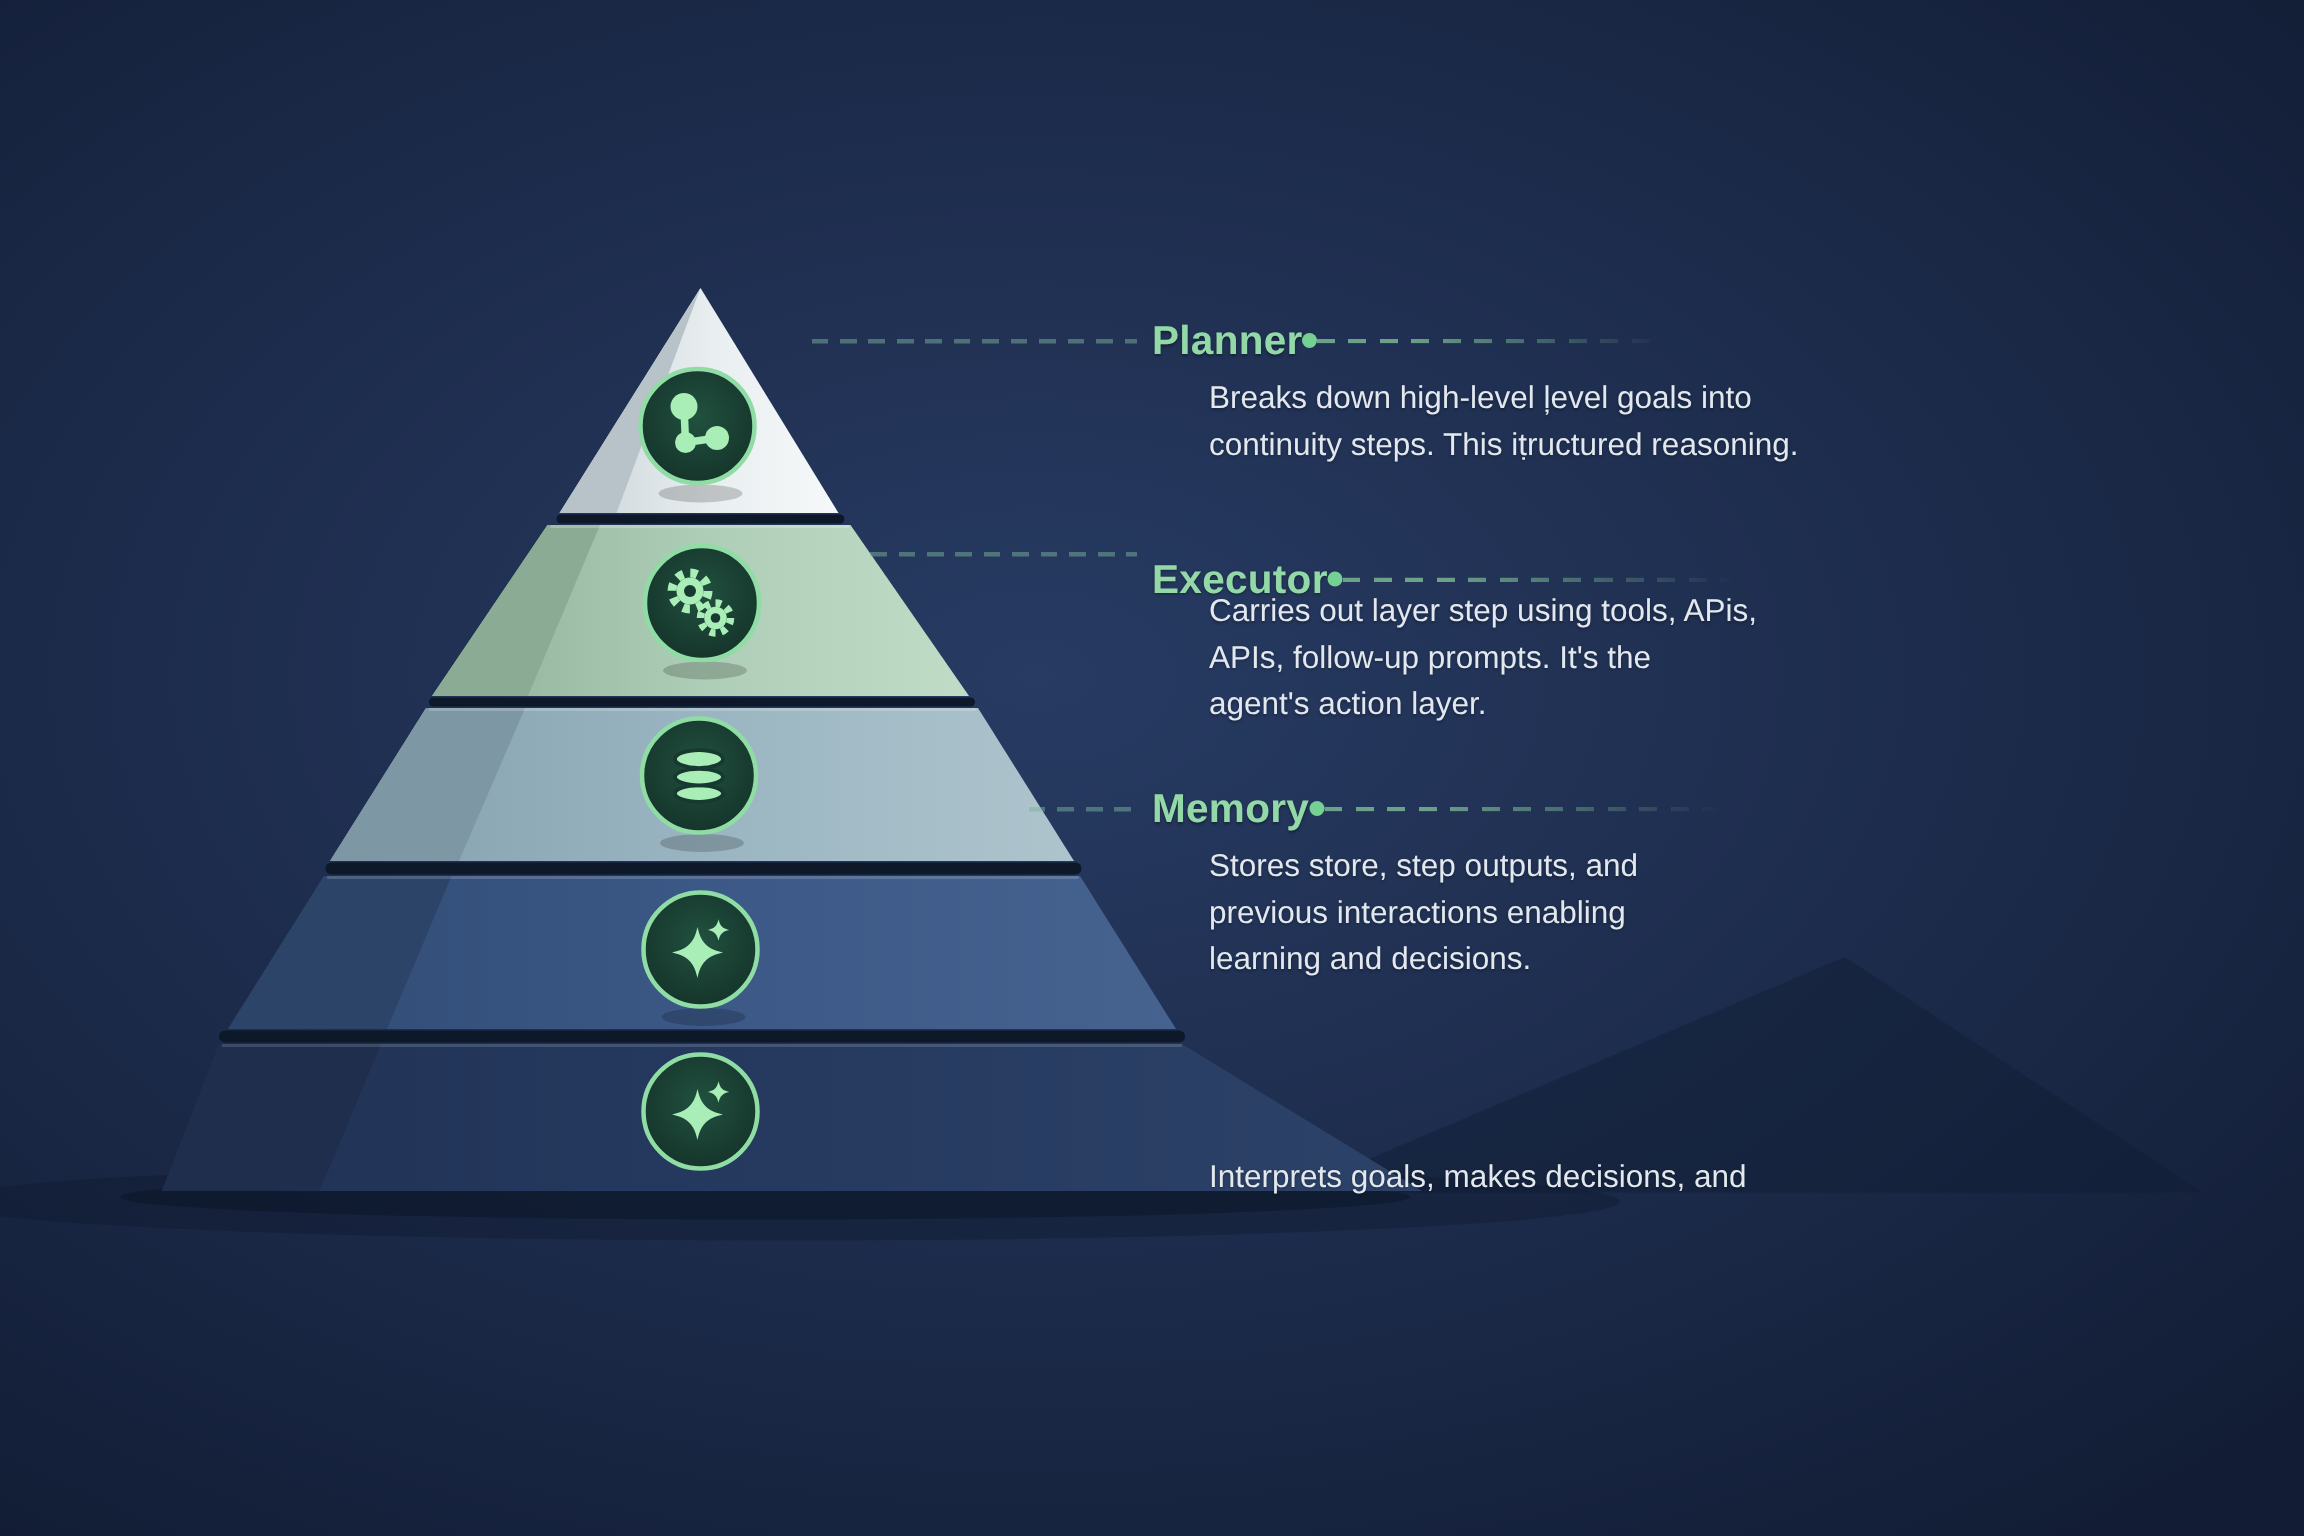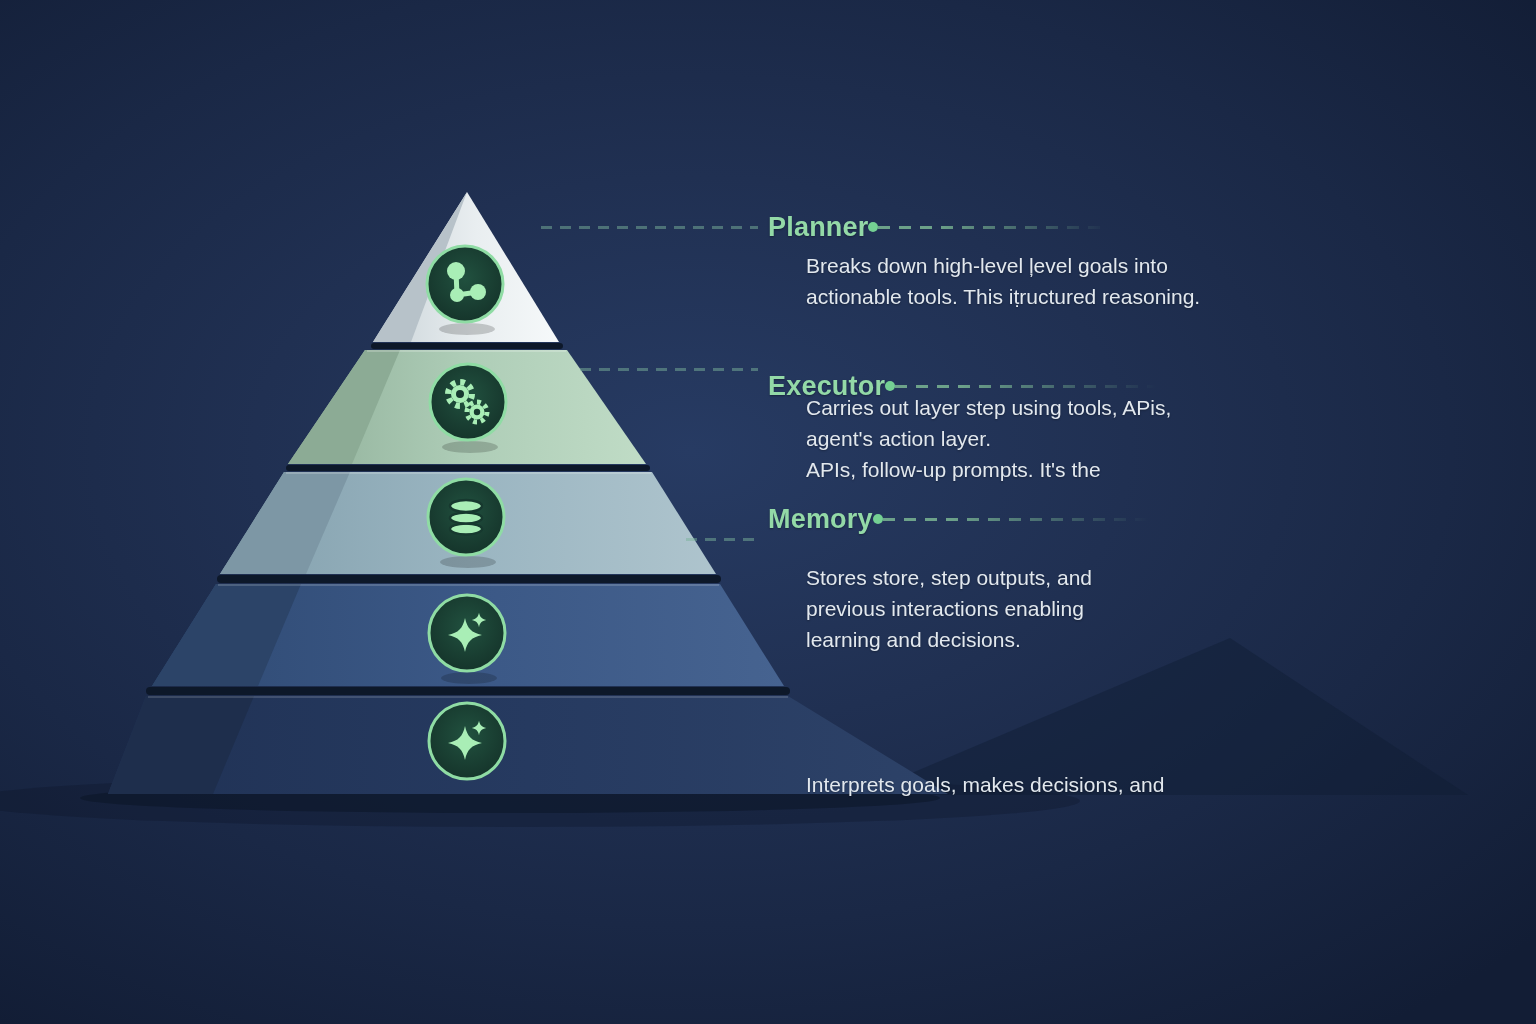--- a/index.html
+++ b/index.html
@@ -175,35 +175,35 @@
   <div class="leader leader-executor"></div>
   <div class="leader leader-memory"></div>
 
   <div class="section-heading sec-planner" style="top:212px">
     <span class="title">Planner</span>
     <span class="dot"></span>
     <div class="rdash"></div>
   </div>
   <div class="body-block" style="top:250px">
     <div>Breaks down high-level ļevel goals into</div>
-    <div>actionable tools. This iṭructured reasoning.</div>
+    <div>continuity steps. This iṭructured reasoning.</div>
   </div>
 
   <div class="section-heading sec-executor" style="top:371px">
     <span class="title">Executor</span>
     <span class="dot"></span>
     <div class="rdash"></div>
   </div>
   <div class="body-block" style="top:392px">
     <div>Carries out layer step using tools, APis,</div>
+    <div>APIs, follow-up prompts. It's the</div>
     <div>agent's action layer.</div>
-    <div>APIs, follow-up prompts. It's the</div>
-  </div>
-
-  <div class="section-heading sec-memory" style="top:504px">
+  </div>
+
+  <div class="section-heading sec-memory" style="top:524px">
     <span class="title">Memory</span>
     <span class="dot"></span>
     <div class="rdash"></div>
   </div>
   <div class="body-block" style="top:562px">
     <div>Stores store, step outputs, and</div>
     <div>previous interactions enabling</div>
     <div>learning and decisions.</div>
   </div>
 

